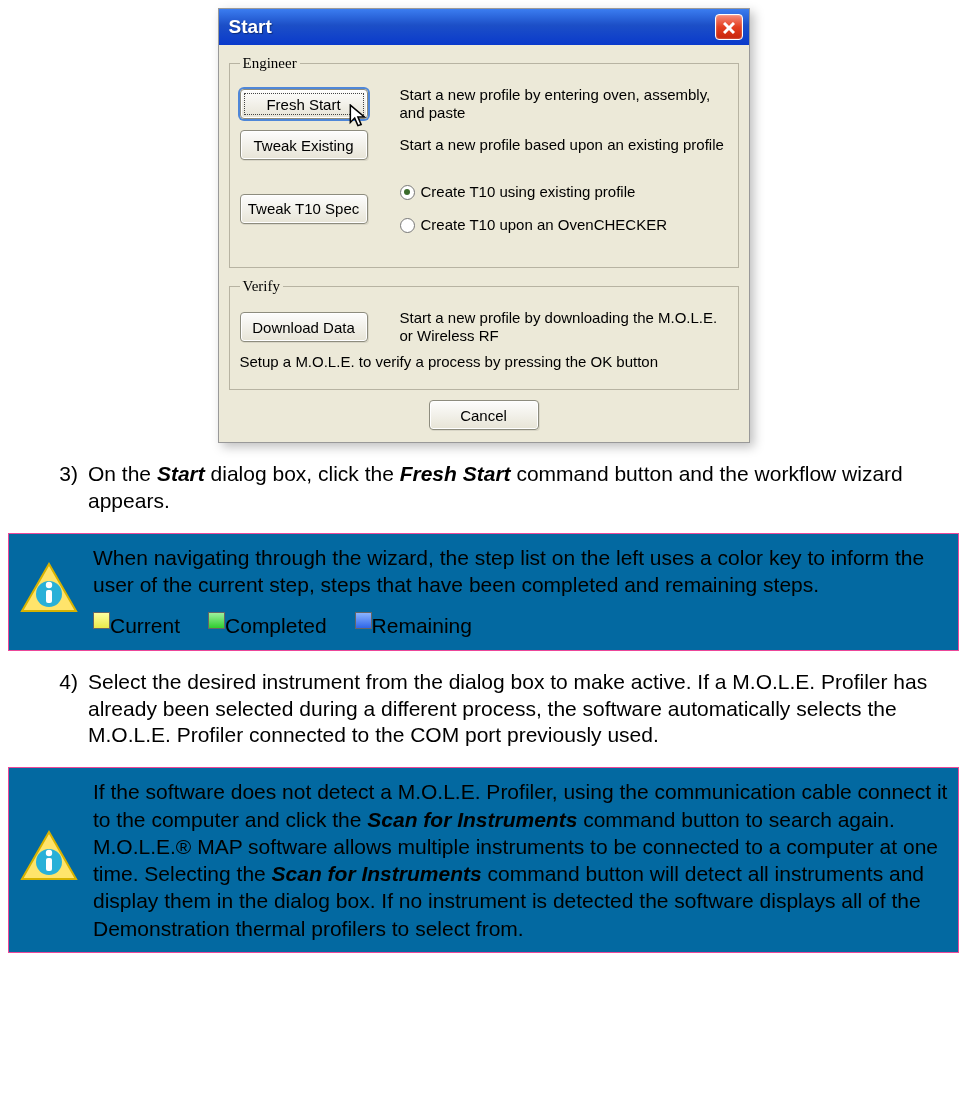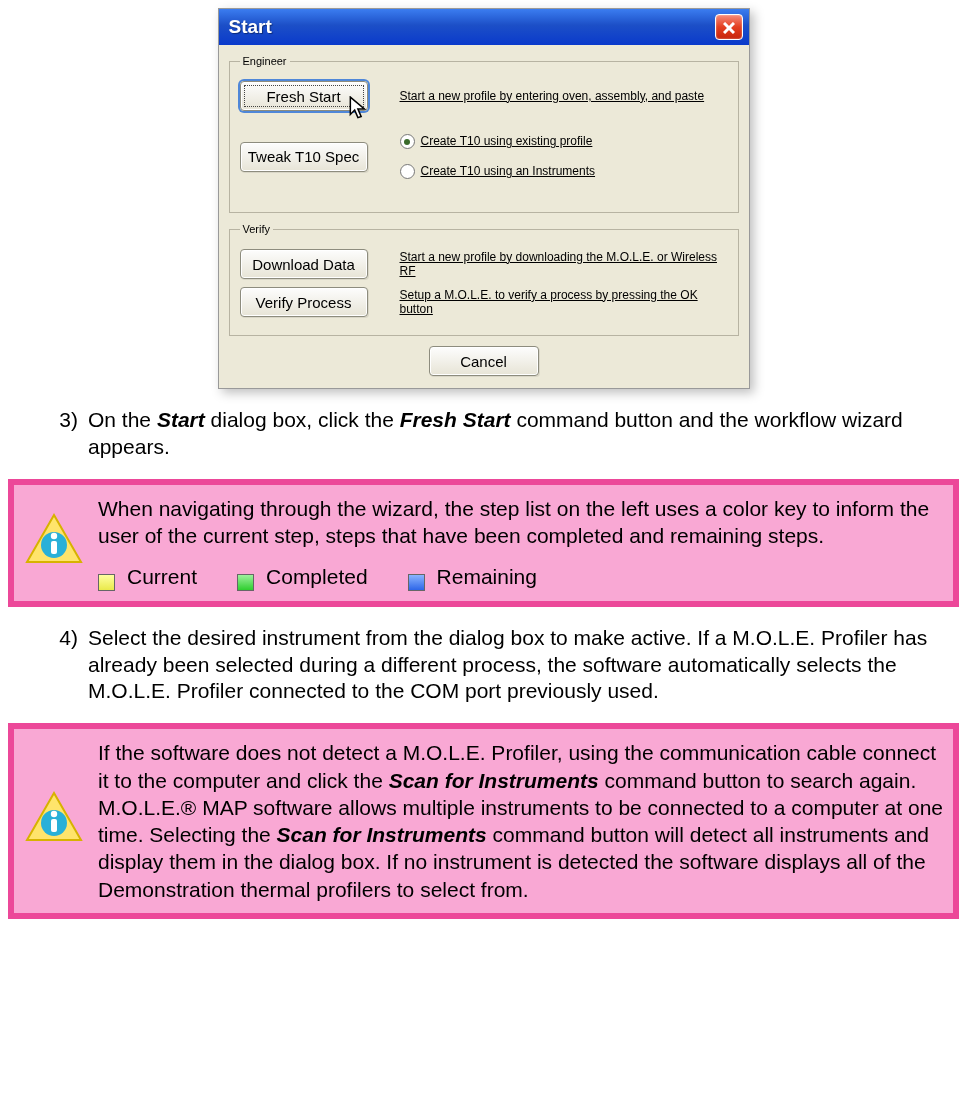--- a/index.html
+++ b/index.html
@@ -54,32 +54,33 @@
     font-family: Tahoma, sans-serif;
     font-size: 15px;
   }
 
   fieldset.grp {
     border: 1px solid #b7b3a2;
     margin: 4px 0 10px 0;
     padding: 6px 10px 10px 10px;
   }
   fieldset.grp legend {
-    font-size: 11px;
+    font-size: 15px;
     padding: 0 3px;
+    font-family: Liberation Serif, serif;
   }
 
   .row {
     display: flex;
     align-items: center;
     margin: 8px 0;
     gap: 10px;
   }
   .row .left { width: 150px; display:flex; justify-content:flex-start; }
-  .row .right { flex: 1; font-size: 12px; line-height: 1.2; text-decoration: underline; }
+  .row .right { flex: 1; font-size: 15px; line-height: 1.2; }
 
   .winbtn {
     min-width: 128px;
     height: 30px;
     background: linear-gradient(to bottom, #fdfdfd, #e7e4d6);
     border: 1px solid #8d8c7e;
     border-radius: 4px;
     box-shadow: inset 0 0 0 1px #fff, 1px 1px 0 rgba(0,0,0,0.08);
     font-family: Tahoma, sans-serif;
     font-size: 15px;
@@ -113,36 +114,36 @@
     gap: 10px;
     padding: 0 20px 0 48px;
     margin: 18px 0 10px 0;
     line-height: 1.28;
   }
   .list-item .num { width: 30px; flex:none; text-align:right;}
   .list-item .txt { flex:1; }
   .bi { font-weight: bold; font-style: italic; }
 
   .note-box {
-    background: #f9a8d4;
-    border: 6px solid #ec4899;
+    background: #0369a1;
+    border: 1px solid #ec4899;
     margin: 18px 8px 6px 8px;
     padding: 10px 10px 10px 10px;
     display:flex;
     align-items:center;
     gap: 14px;
     line-height:1.3;
   }
   .note-box .note-icon { flex:none; }
   .note-box .note-text { flex:1; }
 
   .info-triangle { width:60px; height:56px; }
 
   .legend-row {
-    display:flex; align-items:flex-end; gap: 12px;
+    display:flex; align-items:flex-start; 
     margin-top: 14px;
   }
   .swatch {
     width: 15px; height: 15px; border: 1px solid #666;
     display:inline-block;
   }
   .sw-yellow { background: linear-gradient(to bottom,#ffffa0,#e9e94a);}
   .sw-green  { background: linear-gradient(to bottom,#9df09d,#2fce2f);}
   .sw-blue   { background: linear-gradient(to bottom,#8ab4ff,#2e66e8);}
   .legend-label { margin-right: 28px; }
@@ -177,54 +178,57 @@
             <button class="winbtn focused">Fresh Start</button>
             <span>
               <svg viewBox="0 0 20 24">
                   <path d="M2 1 L2 17 L6 13 L9 20 L12 19 L9 12 L15 12 Z" fill="#fff" stroke="#000" stroke-width="1.4"></path>
                 </svg>
             </span>
           </div>
           <div class="right">Start a new profile by entering oven, assembly, and paste</div>
         </div>
 
+        <div class="row">
+          <div class="left">
+            <button class="winbtn">Tweak Existing</button>
+          </div>
+          <div class="right">Start a new profile based upon an existing profile</div>
+        </div>
 
         <div class="row">
           <div class="left">
             <button class="winbtn">Tweak T10 Spec</button>
           </div>
           <div class="right">
             <div class="radio-opt">
               <span class="radio-outer">
                   <span class="radio-dot"></span>
                 </span>
               <span>Create T10 using existing profile</span>
             </div>
             <div class="radio-opt">
               <span class="radio-outer"></span>
-              <span>Create T10 using an Instruments</span>
+              <span>Create T10 upon an OvenCHECKER</span>
             </div>
           </div>
         </div>
       </fieldset>
 
       <fieldset class="grp">
         <legend>Verify</legend>
 
         <div class="row">
           <div class="left">
             <button class="winbtn">Download Data</button>
           </div>
           <div class="right">Start a new profile by downloading the M.O.L.E. or Wireless RF</div>
         </div>
 
         <div class="row">
-          <div class="left">
-            <button class="winbtn">Verify Process</button>
-          </div>
           <div class="right">Setup a M.O.L.E. to verify a process by pressing the OK button</div>
         </div>
       </fieldset>
 
       <div class="cancel-row">
         <button class="winbtn">Cancel</button>
       </div>
     </div>
   </div>
 

